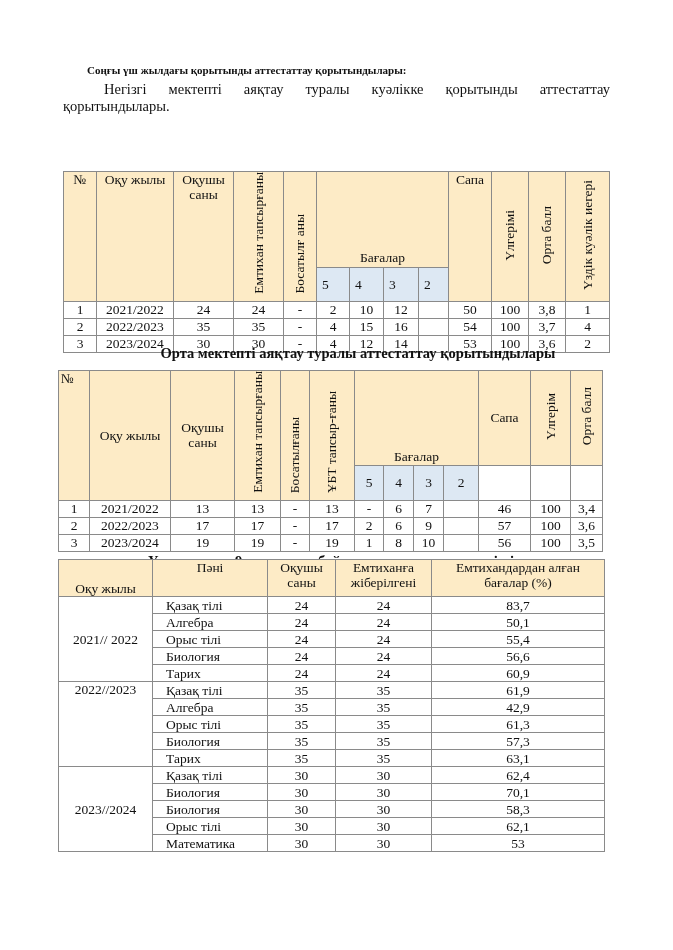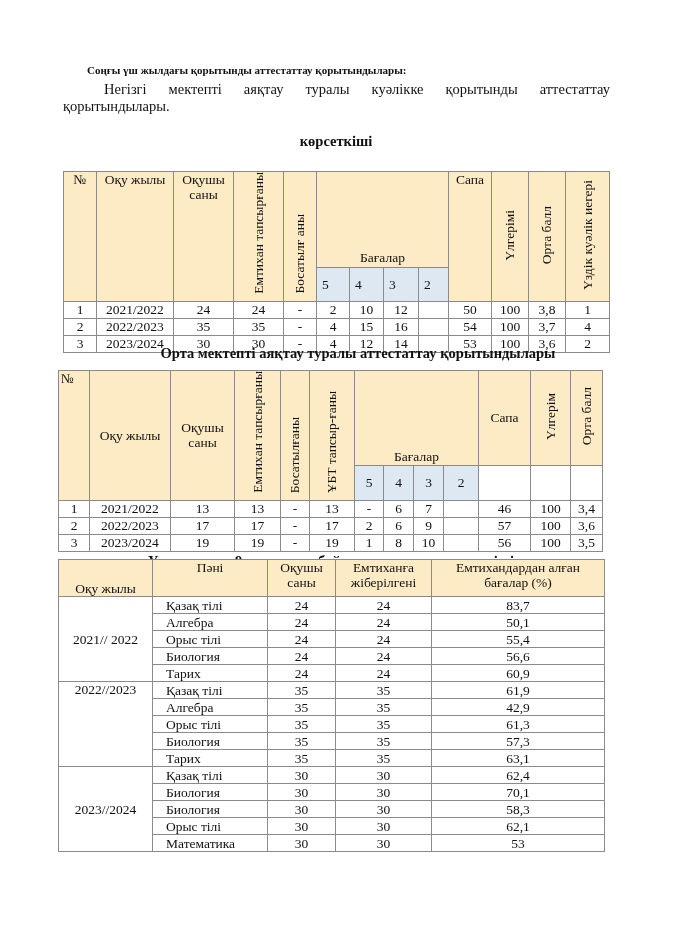--- a/index.html
+++ b/index.html
@@ -18,21 +18,20 @@
     .yr { vertical-align: middle; }
   </style>
 </head>
 <body>
 
 <div class="abs heading" style="left:87px; top:64px;">Соңғы үш жылдағы қорытынды аттестаттау қорытындылары:</div>
 <div class="abs para" style="left:104px; top:81px; width:506px; text-align:justify; text-align-last:justify; word-spacing:12px;">Негізгі мектепті аяқтау туралы куәлікке  қорытынды аттестаттау</div>
 <div class="abs para" style="left:63px; top:98px;">қорытындылары.</div>
 
 <div class="abs title" style="left:63px; top:133px; width:546px;">
-  <div>көрсеткіші</div>
 </div>
 
 <table style="left:63px; top:171px; width:546px;">
   <colgroup>
     <col style="width:33px">
       <col style="width:77px">
       <col style="width:60px">
       <col style="width:50px">
       <col style="width:33px">
     <col style="width:33px">

